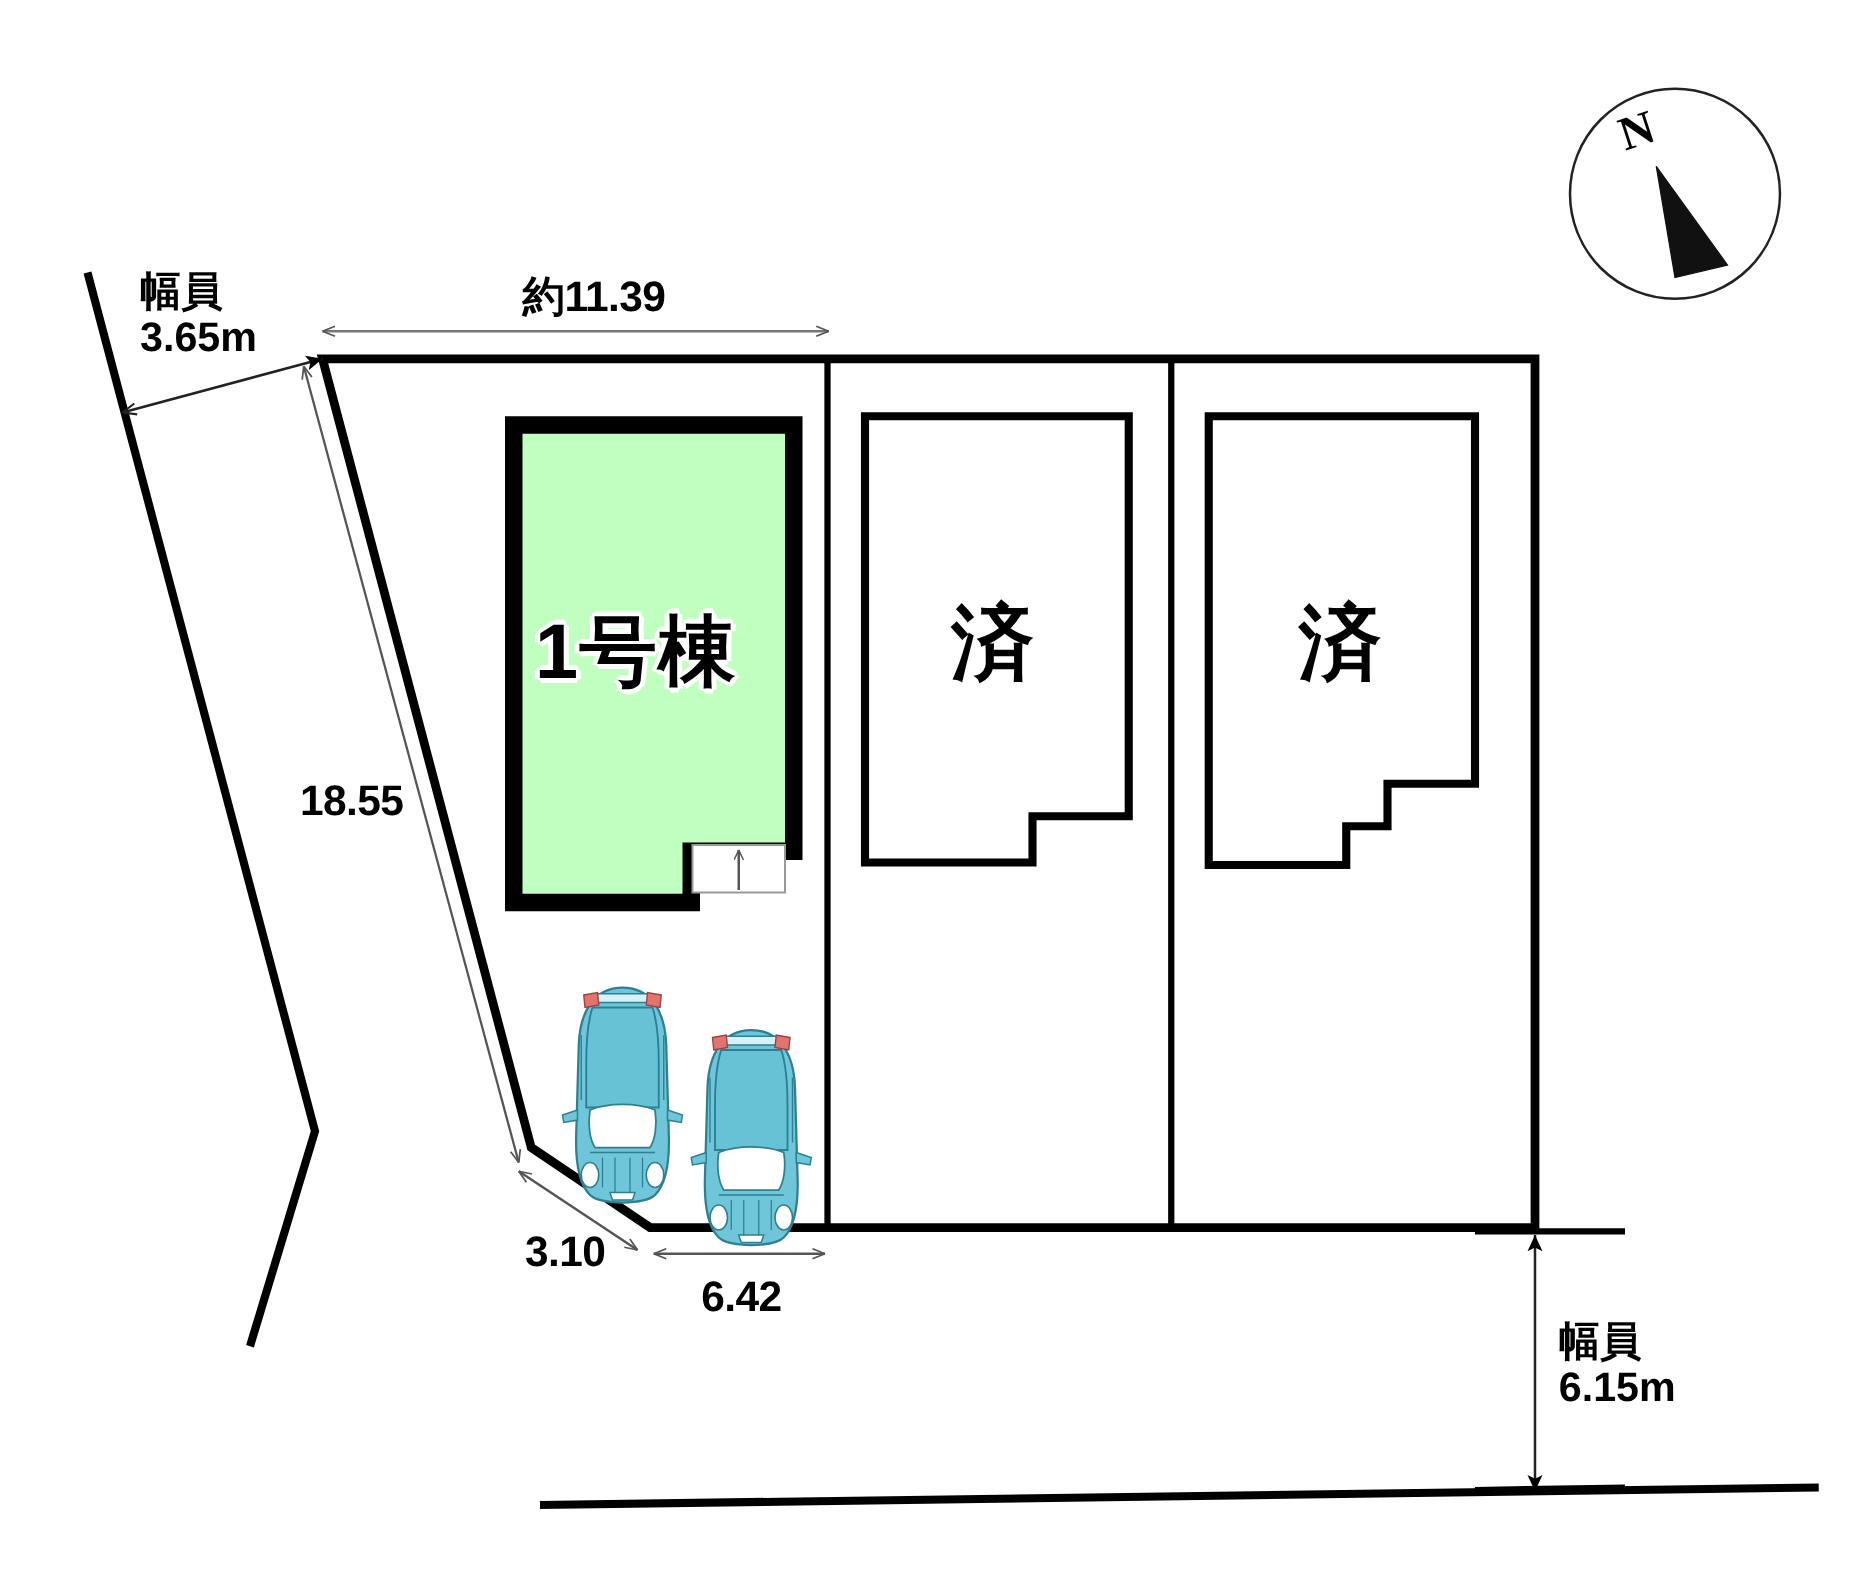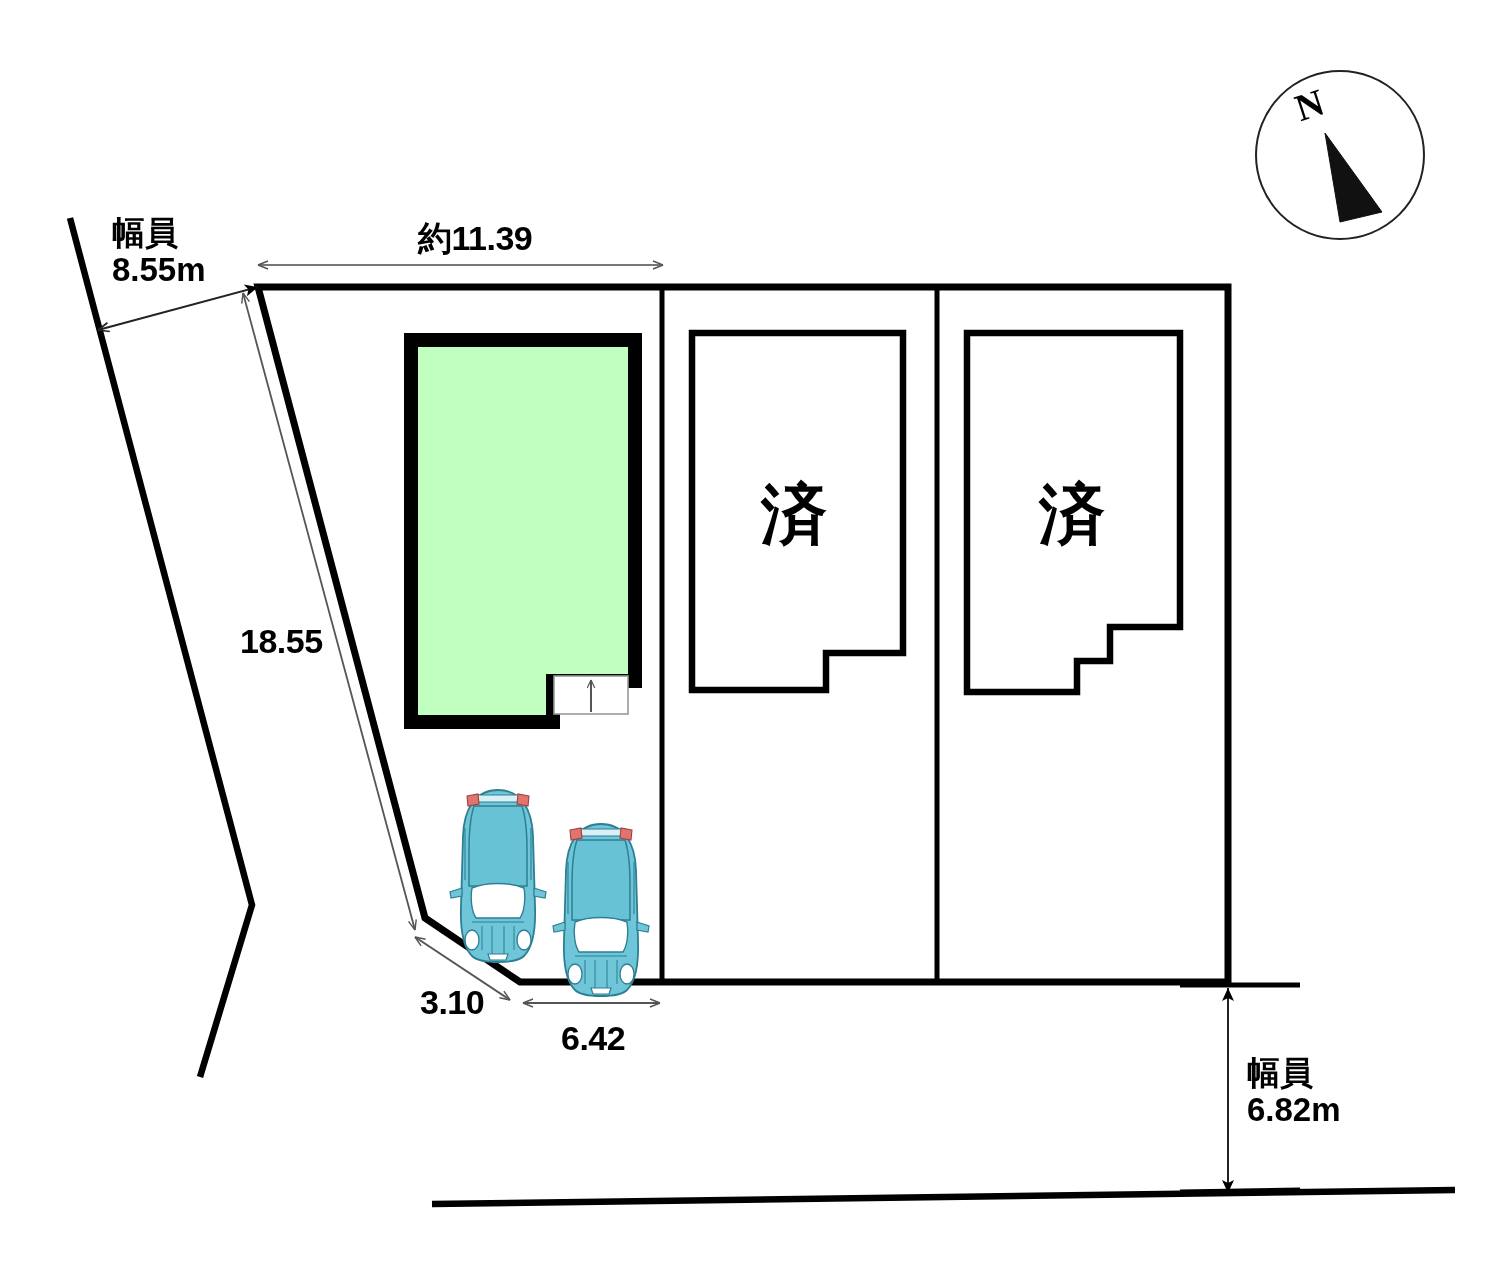--- a/index.html
+++ b/index.html
@@ -249,33 +249,34 @@
     </g>
 
     <g>
       <circle cx="1340" cy="155" r="84" fill="#ffffff" stroke="#222" stroke-width="2"></circle>
       <path d="M 1325 133 L 1382 212 L 1340 222 Z" fill="#111" stroke="#111" stroke-width="1"></path>
       <path d="M 1340 222 C 1352 216 1368 214 1382 212 L 1344 219 Z" fill="#111"></path>
     </g>
   </svg>
 
   <div class="txt road-label" style="left:112px; top:215px;">幅員</div>
-  <div class="txt road-label" style="left:112px; top:252px;">8.55m</div>
+  <div class="txt road-label" style="left:112px; top:252px;">3.65m</div>
 
   <div class="txt dim-label" style="left:418px; top:219px;">約11.39</div>
 
   <div class="txt dim-label" style="left:240px; top:622px;">18.55</div>
 
   <div class="txt dim-label" style="left:396px; top:983px;margin-left:24px;">3.10</div>
 
   <div class="txt dim-label" style="left:561px; top:1019px;">6.42</div>
 
   <div class="txt road-label" style="left:1247px; top:1055px;">幅員</div>
-  <div class="txt road-label" style="left:1247px; top:1092px;">6.82m</div>
-
+  <div class="txt road-label" style="left:1247px; top:1092px;">6.15m</div>
+
+  <div class="txt bldg-green" style="left:428px; top:487px;">1号棟</div>
 
   <div class="txt bldg-sold" style="left:761px; top:478px;">済</div>
 
   <div class="txt bldg-sold" style="left:1039px; top:478px;">済</div>
 
   <div class="txt compass-n" style="left:1296px; top:84px;">N</div>
 
 </div>
 
 </body></html>

